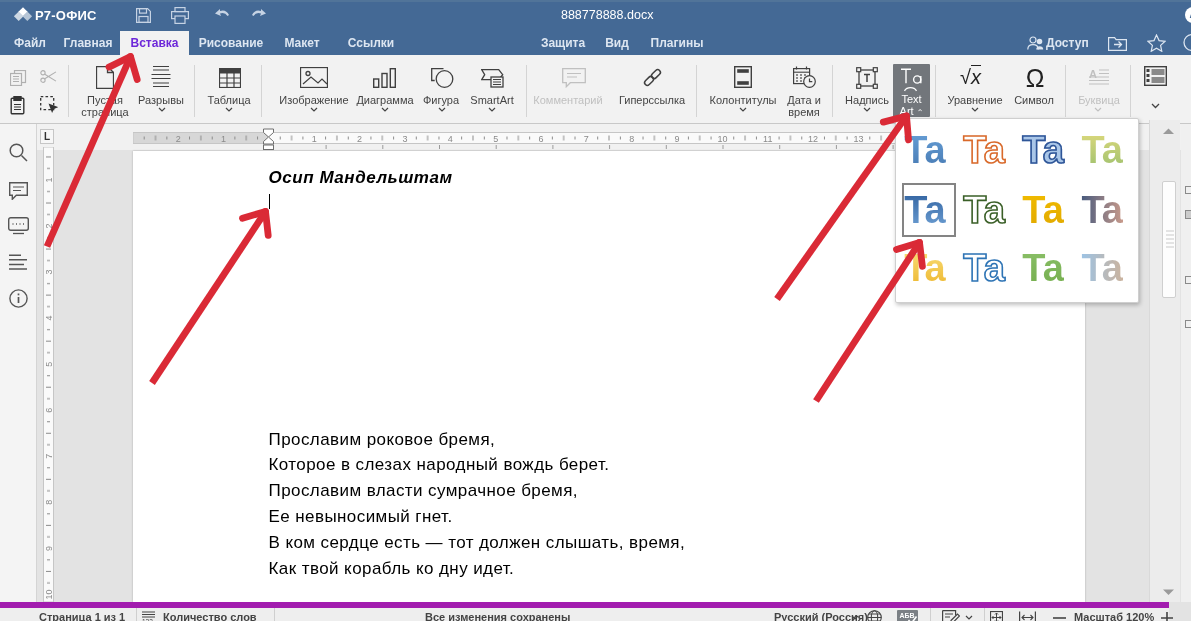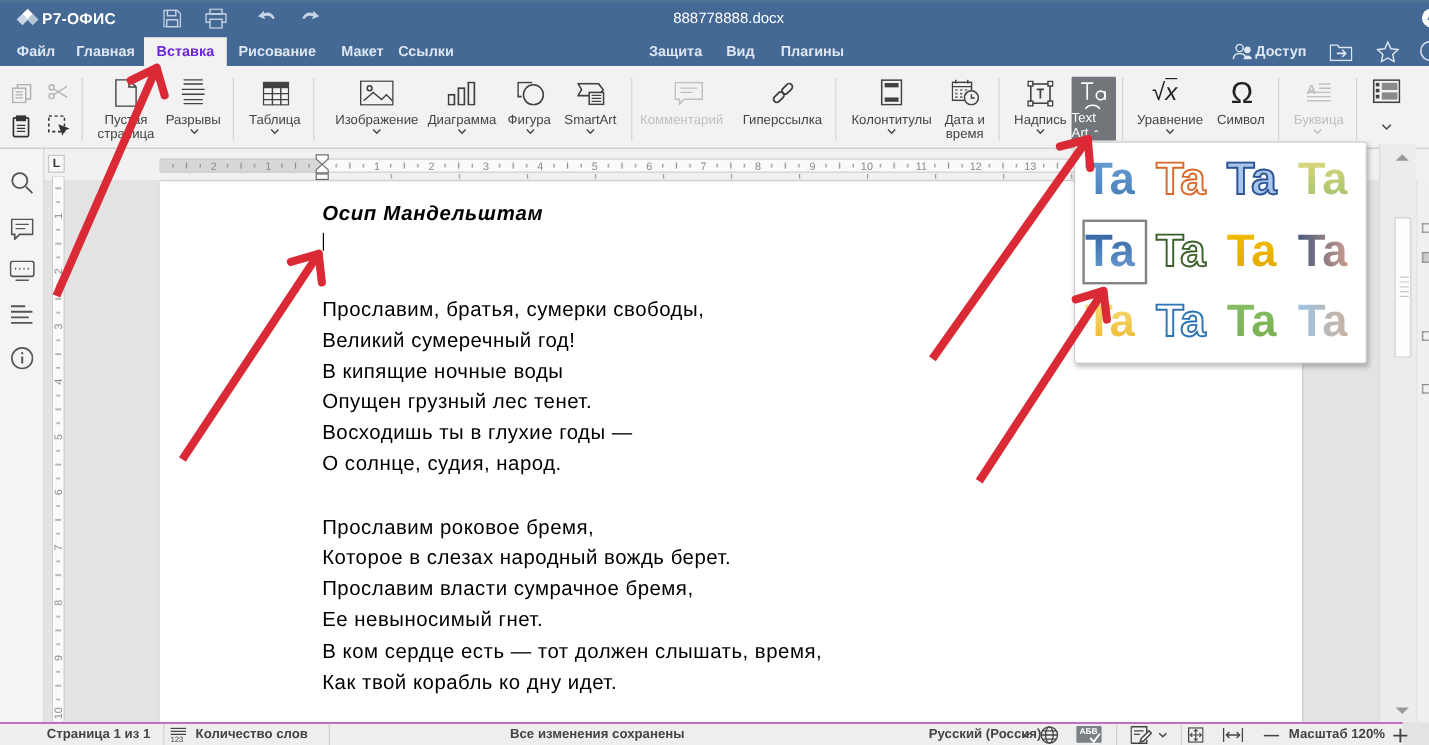--- a/index.html
+++ b/index.html
@@ -30,21 +30,21 @@
   
   .docarea { position:absolute; left:37px; top:124px; width:1154px; height:478px; background:#e3e3e3; overflow:hidden; }
   .page { position:absolute; left:96px; top:28px; width:952px; height:470px; background:#fff; box-shadow:0 0 2px rgba(0,0,0,0.25); }
   .doctext { position:absolute; font-size:17px; color:#000; white-space:nowrap; letter-spacing:0.42px; }
 
   
   .vscroll { position:absolute; left:1149px; top:120px; width:31px; height:482px; background:#ececec; border-left:1px solid #d9d9d9; }
   .vthumb { position:absolute; left:12px; top:61px; width:14px; height:117px; background:#fdfdfd; border:1px solid #cfcfcf; border-radius:2px; }
 
   
-  .statusbar { position:absolute; left:0; top:602px; width:1169px; height:19px; background:#eeeeee; border-top:1px solid #a21caf; font-size:11px; color:#444; transform:translateZ(0); }
+  .statusbar { position:absolute; left:0; top:602px; width:1169px; height:19px; background:#eeeeee; border-top:6px solid #a21caf; font-size:11px; color:#444; transform:translateZ(0); }
   .sb { position:absolute; top:3px; font-weight:bold; white-space:nowrap; }
   .ssep { position:absolute; top:0; width:1px; height:19px; background:#cfcfcf; }
 
   
   .tapanel { position:absolute; transform:translateZ(0); left:895px; top:118px; width:244px; height:185px; background:#fff; border:1px solid #cfcfcf; border-radius:2px; box-shadow:1px 2px 4px rgba(0,0,0,0.25); z-index:40; }
   .ta { position:absolute; width:59px; height:59px; font-size:38px; font-weight:bold; text-align:center; line-height:58px; }
   .ta span { background-clip:text; -webkit-background-clip:text; color:transparent; }
   .ta.outl span { color:#fff; }
   .tasel { position:absolute; left:6px; top:64px; width:54px; height:54px; border:2px solid #848484; }
 
@@ -81,21 +81,21 @@
     </svg>
     <div class="abs" style="left:1185px;top:7px;width:16px;height:16px;border-radius:50%;background:#fff;color:#446995;font-size:10px;font-weight:bold;text-align:center;line-height:16px;">A</div>
   </div>
 
   <div class="tabrow">
     <div class="tab" style="left:4px;width:52px;">Файл</div>
     <div class="tab" style="left:58px;width:60px;">Главная</div>
     <div class="tab active" style="left:120px;width:69px;">Вставка</div>
     <div class="tab" style="left:191px;width:80px;">Рисование</div>
     <div class="tab" style="left:273px;width:58px;">Макет</div>
-    <div class="tab" style="left:324px;width:62px;">Ссылки</div>
+    <div class="tab" style="left:340px;width:62px;">Ссылки</div>
     <div class="tab" style="left:533px;width:60px;">Защита</div>
     <div class="tab" style="left:597px;width:40px;">Вид</div>
     <div class="tab" style="left:641px;width:72px;">Плагины</div>
     <svg class="abs" style="left:1027px;top:5px" width="17" height="14" viewBox="0 0 17 14" fill="none" stroke="#dde6f1" stroke-width="1.2">
       <circle cx="6" cy="4" r="3"></circle>
       <path d="M0.8 13.4 Q0.8 8.6 6 8.6 Q11.2 8.6 11.2 13.4"></path>
       <circle cx="12.5" cy="5.5" r="2.2" fill="#dde6f1"></circle>
       <path d="M9.2 13.4 Q9.5 10.2 12.5 10.2 Q16.2 10.2 16.2 13.4" fill="#dde6f1" stroke="none"></path>
     </svg>
     <div class="tab" style="left:1046px;width:46px;text-align:left;">Доступ</div>
@@ -249,21 +249,21 @@
         <path d="M1 1l3 3 3-3" stroke="#444" fill="none" stroke-width="1.2"></path>
       </svg>
 
     <div class="abs" style="left:893px;top:9px;width:37px;height:53px;background:#72767b;border-radius:1px;">
       <svg class="abs" style="left:7px;top:3px" width="24" height="26" viewBox="0 0 24 26" fill="none" stroke="#fff" stroke-width="1.4">
         <path d="M1 2.2h10M6 2.2v14"></path>
         <circle cx="17.2" cy="12.5" r="3.6"></circle>
         <path d="M20.8 8.9v7.3"></path>
         <path d="M4.5 23.8c2.5-4.2 9.5-4.2 12 0" stroke-width="1.3"></path>
       </svg>
-      <div class="abs" style="left:0;top:29px;width:37px;text-align:left;color:#fff;font-size:11px;">Text<br>Art <span style="font-size:8px;">⌃</span></div>
+      <div class="abs" style="left:0;top:29px;width:37px;text-align:center;color:#fff;font-size:11px;">Text<br>Art <span style="font-size:8px;">⌃</span></div>
     </div>
     <div class="tsep" style="left:935px"></div>
 
     <div class="abs" style="left:960px;top:11px;width:32px;font-size:20px;font-style:italic;color:#222;"><span style="font-style:normal;">√</span><span style="border-top:1.5px solid #222;">x</span></div>
     <div class="tlabel" style="left:944px;top:39px;width:62px;">Уравнение</div>
     <svg class="abs" style="left:971px;top:52px" width="8" height="5" viewBox="0 0 8 5">
         <path d="M1 1l3 3 3-3" stroke="#444" fill="none" stroke-width="1.2"></path>
       </svg>
 
     <div class="abs" style="left:1022px;top:9px;width:26px;font-size:25px;color:#222;text-align:center;">Ω</div>
@@ -392,28 +392,20 @@
         <text x="0" y="0" transform="translate(8.5 355.3) rotate(-90)">8</text>
         <text x="0" y="0" transform="translate(8.5 401.4) rotate(-90)">9</text>
         <text x="0" y="0" transform="translate(8.5 447.4) rotate(-90)">10</text>
       </g>
     </svg>
 
     <div class="page" style="left:96px;top:26.5px;width:952px;height:452px;"></div>
 
     <div class="doctext" style="left:231.5px;top:44px;font-weight:bold;font-style:italic;letter-spacing:0.55px;">Осип Мандельштам</div>
     <div class="abs" style="left:231.5px;top:69.5px;width:1px;height:15px;background:#000;"></div>
-    <div class="doctext" style="left:231.5px;top:121px;line-height:25.8px;">
-      Прославим, братья, сумерки свободы,<br>
-      Великий сумеречный год!<br>
-      В кипящие ночные воды<br>
-      Опущен грузный лес тенет.<br>
-      Восходишь ты в глухие годы —<br>
-      О солнце, судия, народ.
-    </div>
     <div class="doctext" style="left:231.5px;top:302.6px;line-height:25.8px;">
       Прославим роковое бремя,<br>
       Которое в слезах народный вождь берет.<br>
       Прославим власти сумрачное бремя,<br>
       Ее невыносимый гнет.<br>
       В ком сердце есть — тот должен слышать, время,<br>
       Как твой корабль ко дну идет.
     </div>
   </div>
 

